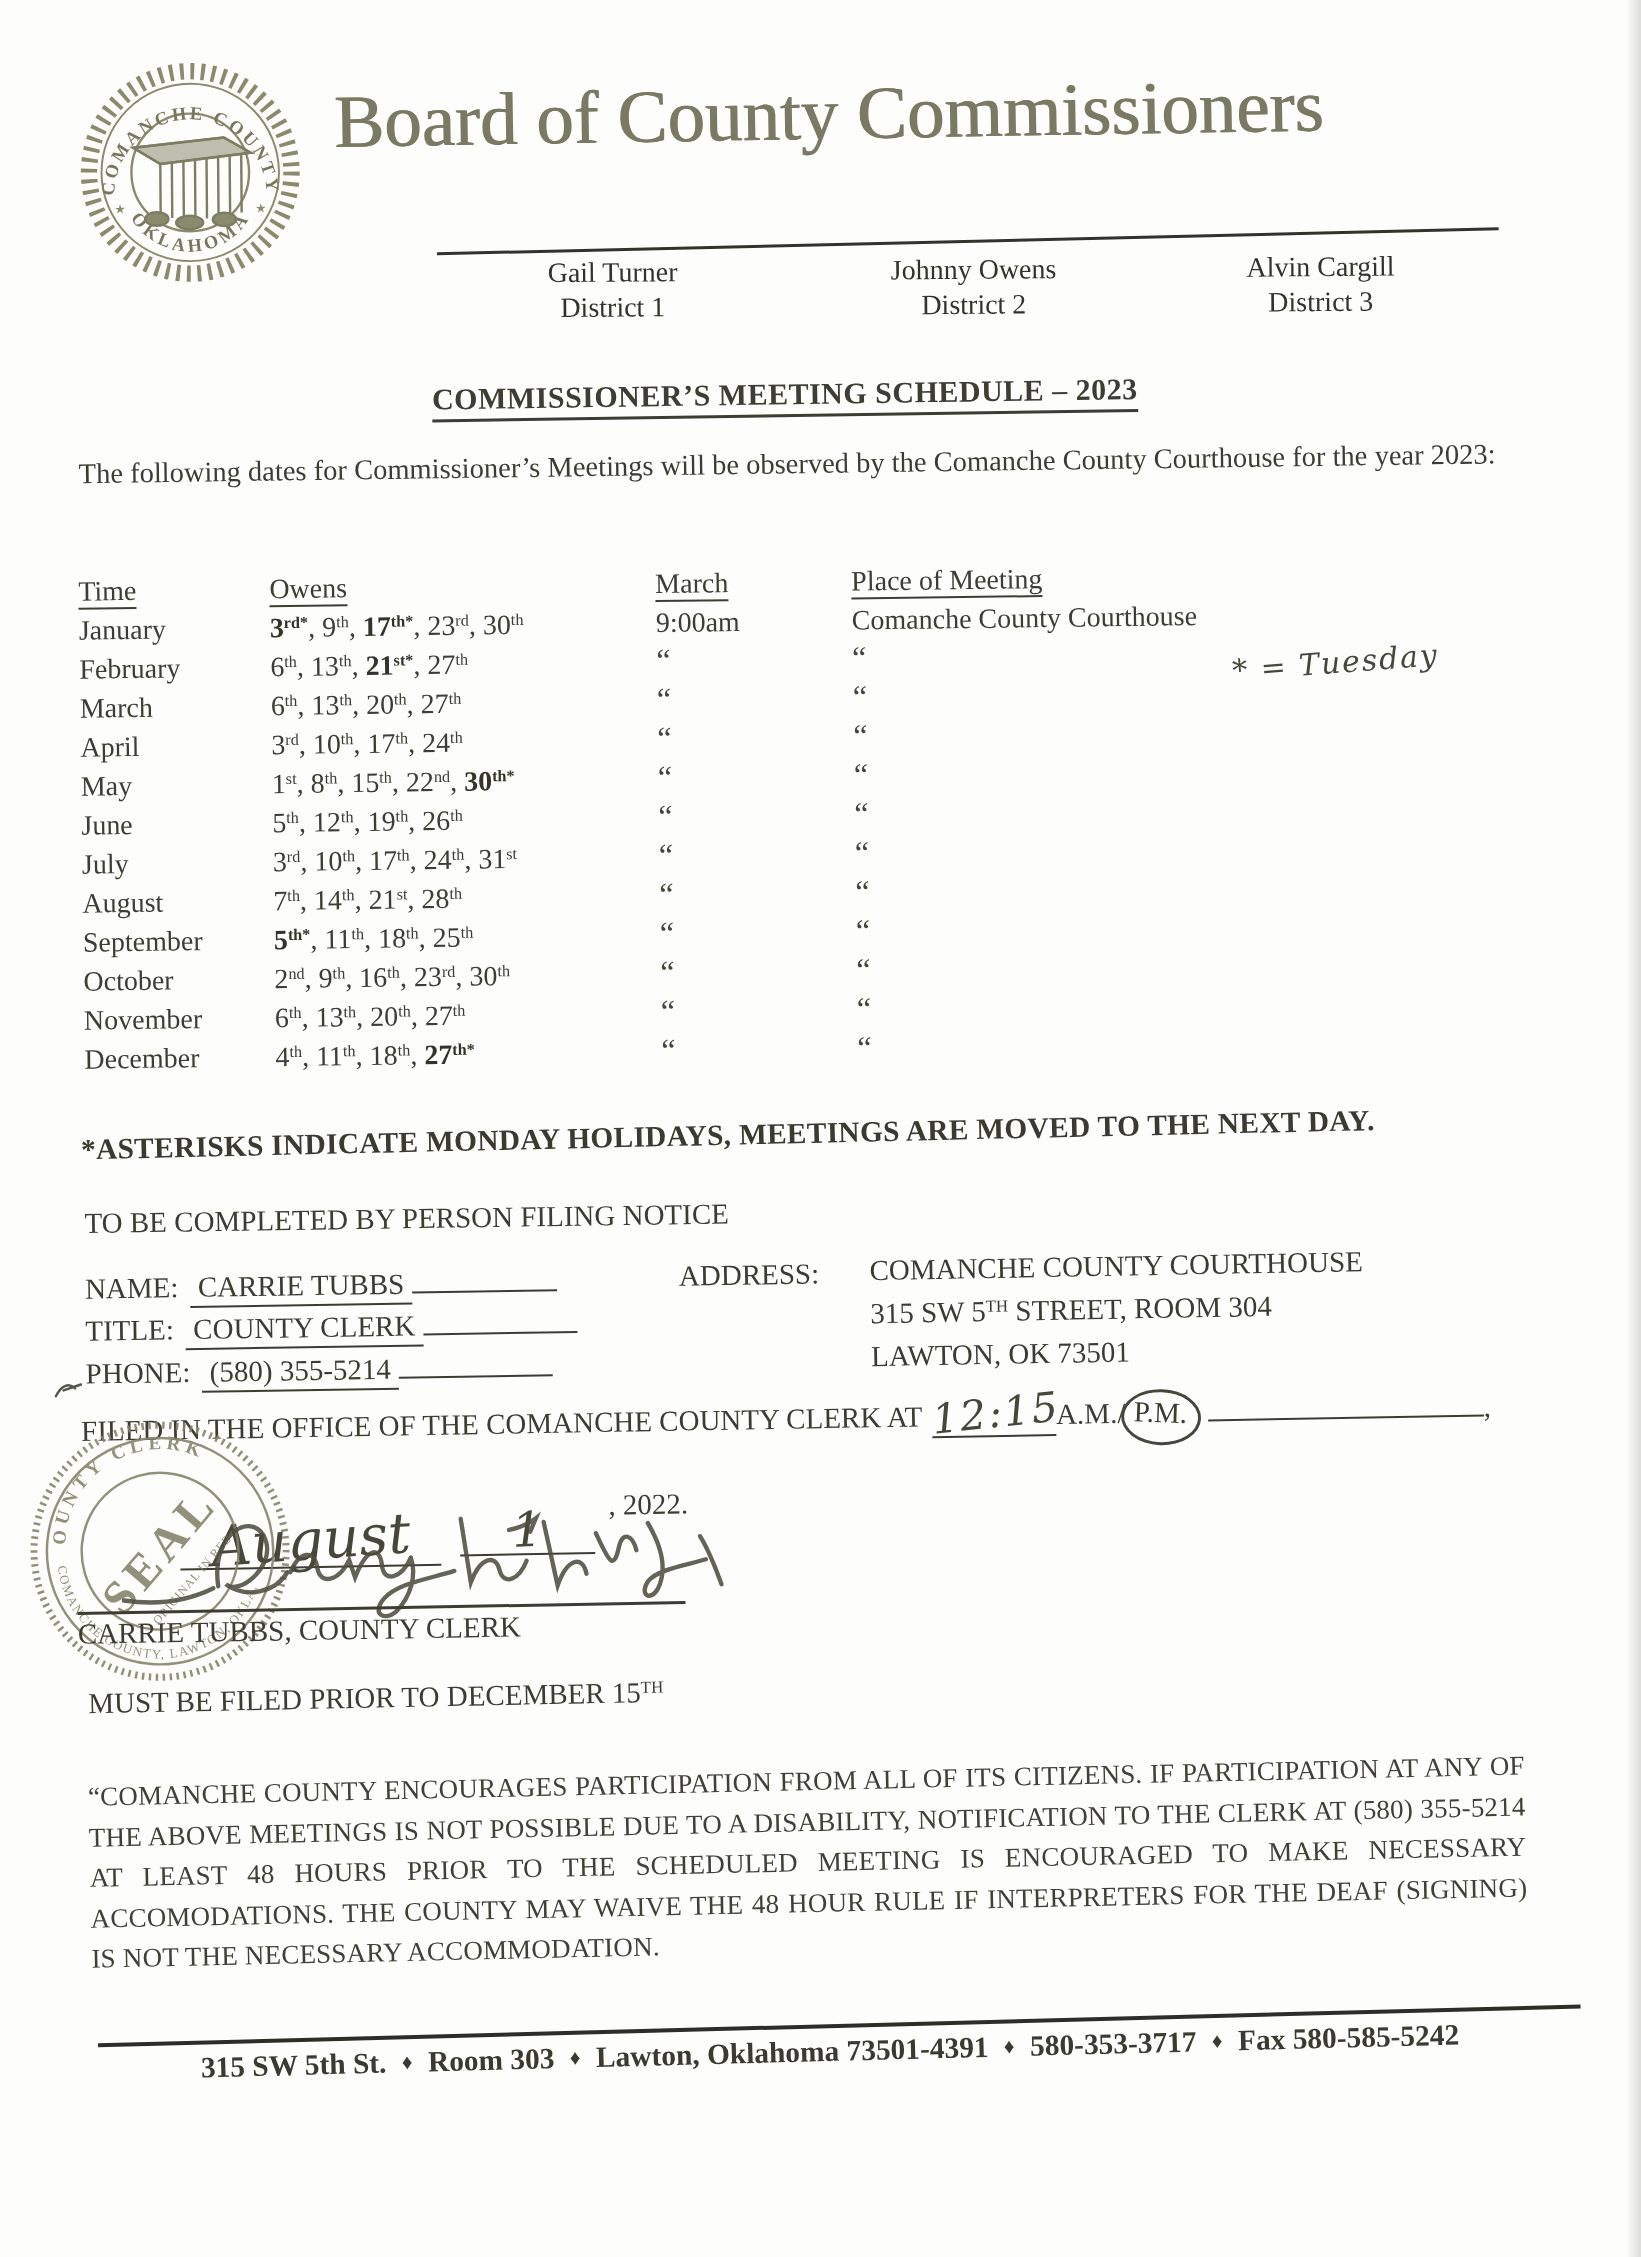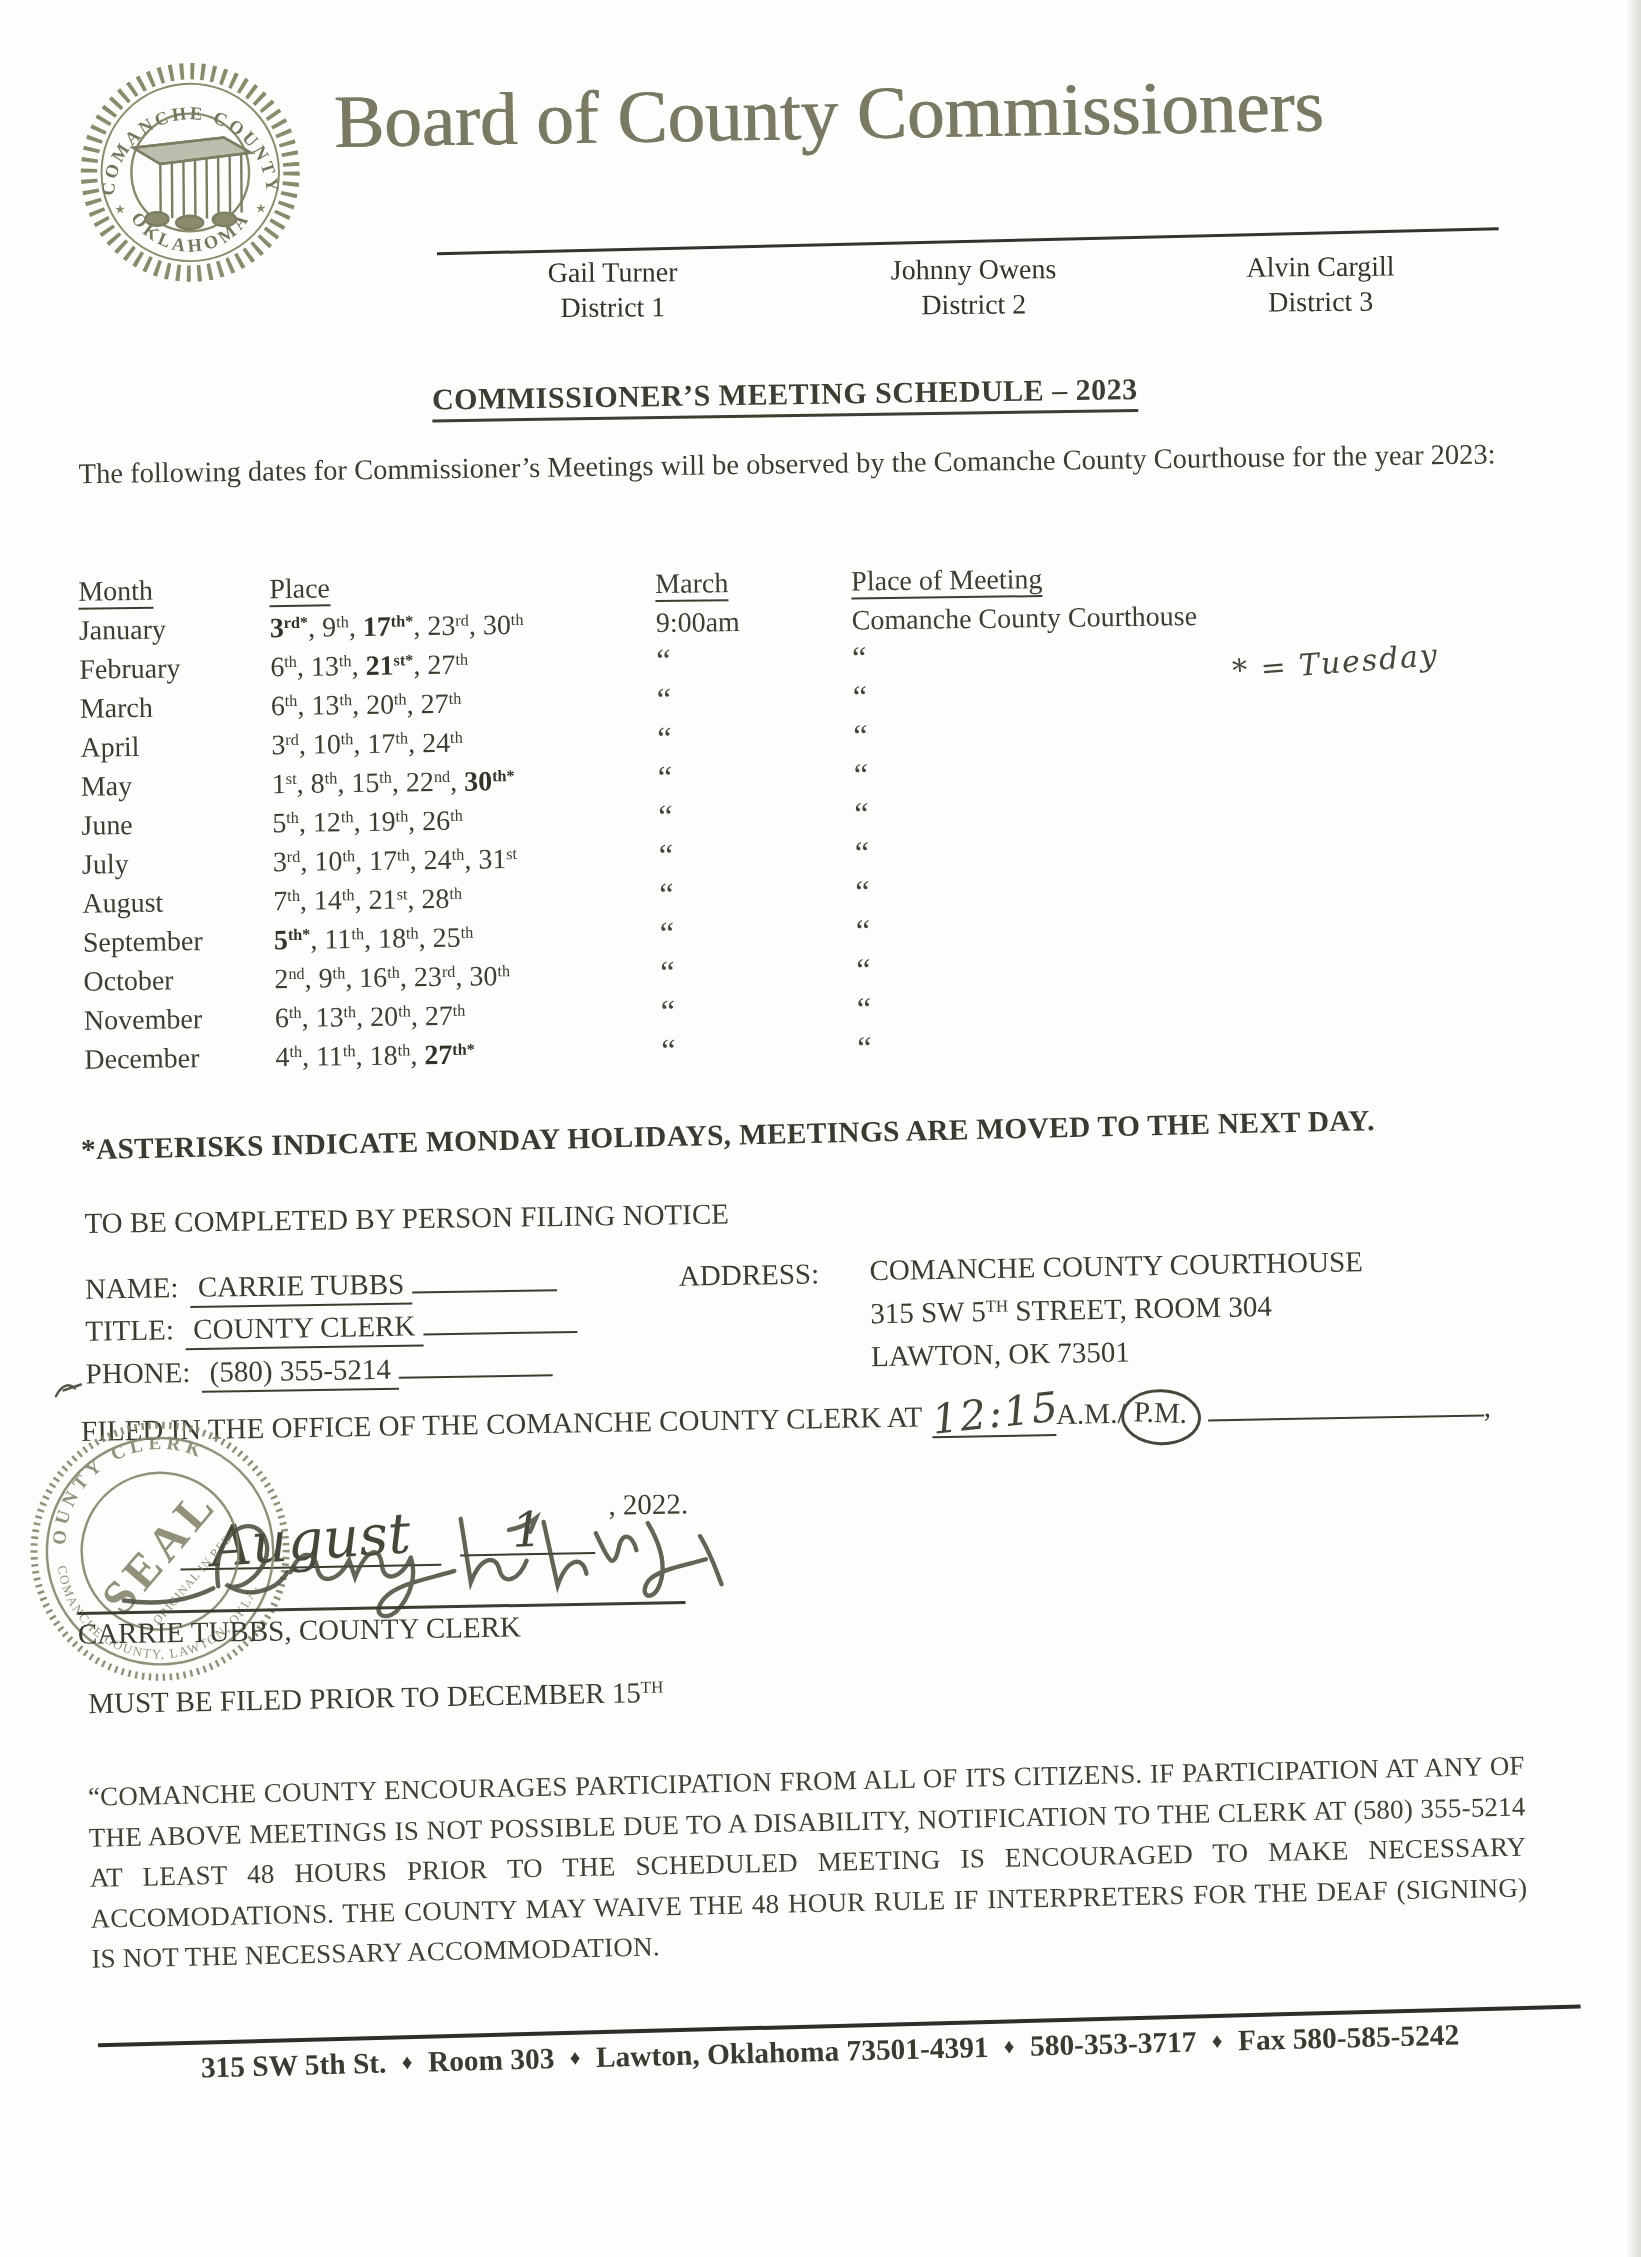--- a/index.html
+++ b/index.html
@@ -137,22 +137,22 @@
     </div>
     <div class="commissioner c3">
       <div>Alvin Cargill</div>
       <div>District 3</div>
     </div>
 
     <div class="sched-heading">COMMISSIONER’S MEETING SCHEDULE – 2023</div>
     <div class="intro">The following dates for Commissioner’s Meetings will be observed by the Comanche County Courthouse for the year 2023:</div>
 
     <div class="sched" id="schedule-grid">
-      <div class="cell hdr"><span>Month</span></div>
-      <div class="cell hdr"><span>Place</span></div>
+      <div class="cell hdr"><span>Time</span></div>
+      <div class="cell hdr"><span>Owens</span></div>
       <div class="cell hdr"><span>March</span></div>
       <div class="cell hdr"><span>Place of Meeting</span></div>
     <div class="cell month">January</div>
         <div class="cell dates"><b>3<sup>rd*</sup></b>, 9<sup>th</sup>, <b>17<sup>th*</sup></b>, 23<sup>rd</sup>, 30<sup>th</sup></div>
         <div class="cell time">9:00am</div>
         <div class="cell place">Comanche County Courthouse</div>
         <div class="cell month">February</div>
         <div class="cell dates">6<sup>th</sup>, 13<sup>th</sup>, <b>21<sup>st*</sup></b>, 27<sup>th</sup></div>
         <div class="cell time ditto">“</div>
         <div class="cell place ditto">“</div>

